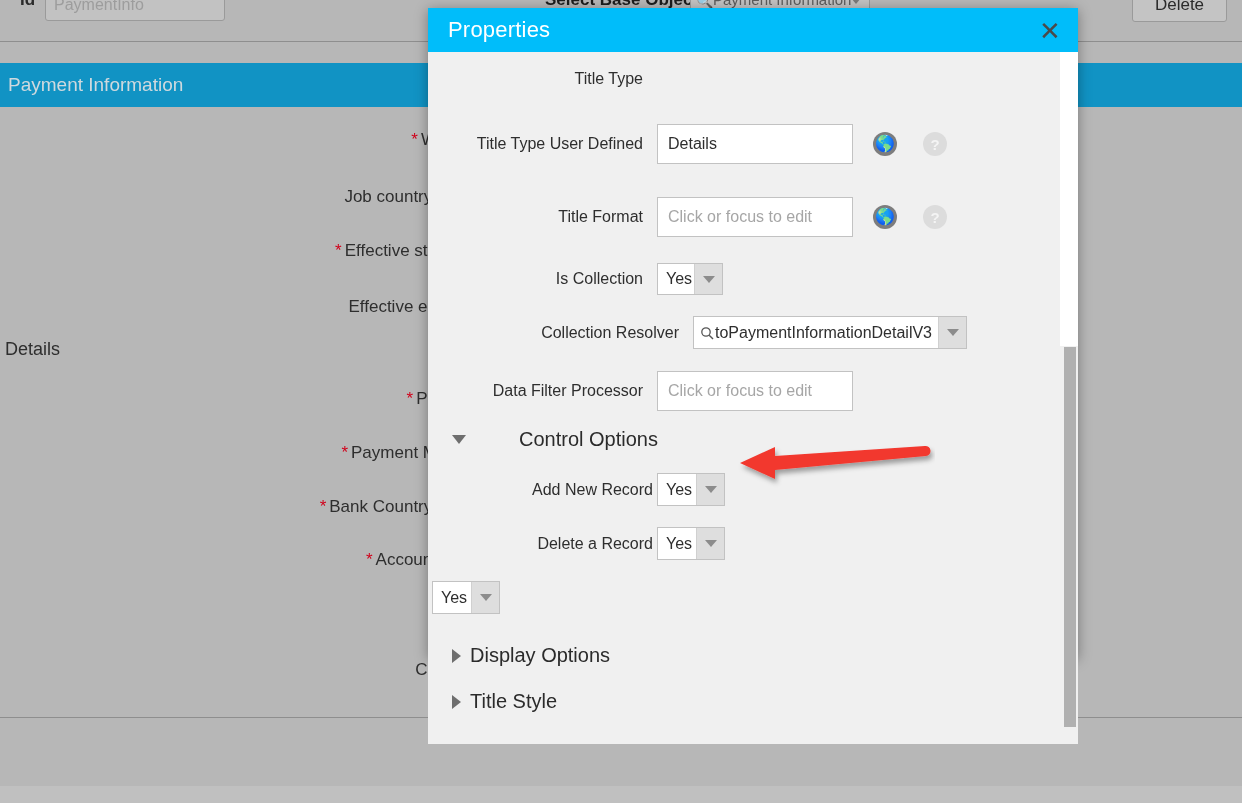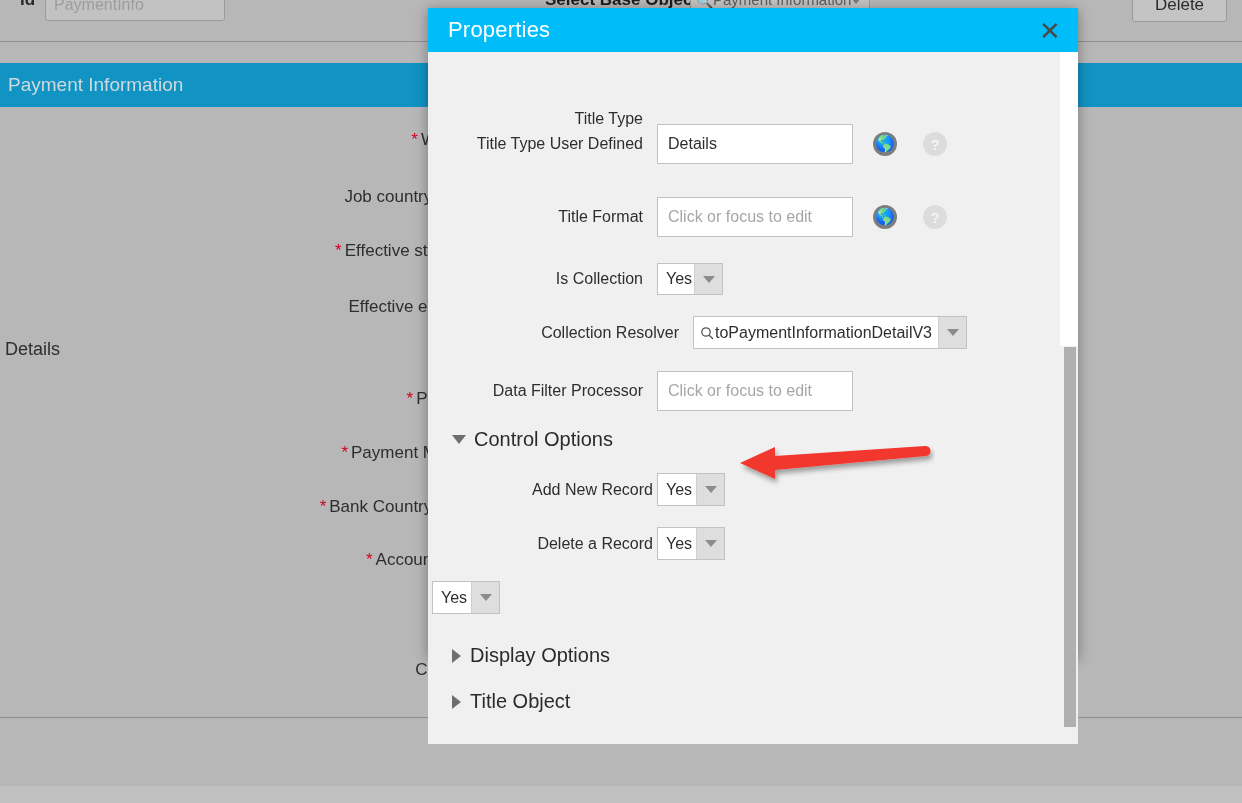--- a/index.html
+++ b/index.html
@@ -243,21 +243,21 @@
 
     <div class="modal-body">
 
       <div class="modal-white-strip"></div>
       <div class="scroll-track">
         <div class="scroll-thumb-top"></div>
         <div class="scroll-thumb"></div>
       </div>
 
       <div class="row" style="left:0; top:18px; width:560px;">
-        <div class="row-label" style="width:215px;margin-top:40px;">Title Type</div>
+        <div class="row-label" style="width:215px;">Title Type</div>
       </div>
 
       <div class="row" style="left:0; top:72px; width:640px;">
         <div class="row-label" style="width:215px;">Title Type User Defined</div>
         <div class="txtfield" style="margin-left:14px; width:196px; height:40px;">
           <span>Details</span>
         </div>
         <span class="icon-globe" style="margin-left:20px;">🌎</span>
         <span class="icon-help" style="margin-left:26px;">?</span>
       </div>
@@ -297,21 +297,21 @@
         </div>
       </div>
 
       <div class="row" style="left:0; top:319px; width:600px;">
         <div class="row-label" style="width:215px;">Data Filter Processor</div>
         <div class="txtfield placeholder" style="margin-left:14px; width:196px; height:40px;">
           <span>Click or focus to edit</span>
         </div>
       </div>
 
-      <div class="section" style="left:24px; top:376px;">
+      <div class="section" style="left:24px; top:376px;gap:45px;">
         <span class="tri-down"></span>
         <span>Control Options</span>
       </div>
 
       <div class="row" style="left:0; top:421px; width:560px;">
         <div class="row-label" style="width:225px;">Add New Record</div>
         <div class="dd" style="margin-left:4px; height:33px;">
           <div class="dd-val" style="width:38px;">Yes</div>
           <div class="dd-btn">
               <span class="dd-arrow"></span>
@@ -338,21 +338,21 @@
         </div>
       </div>
 
       <div class="section" style="left:24px; top:592px;">
         <span class="tri-right"></span>
         <span>Display Options</span>
       </div>
 
       <div class="section" style="left:24px; top:638px;">
         <span class="tri-right"></span>
-        <span>Title Object</span>
+        <span>Title Style</span>
       </div>
 
     </div>
 
   </div>
 
   <div class="annotation-arrow">
     <svg width="200" height="54" viewBox="0 0 200 54" aria-hidden="true">
       <defs>
         <filter id="arrowshadow" x="-20%" y="-20%" width="150%" height="160%">

